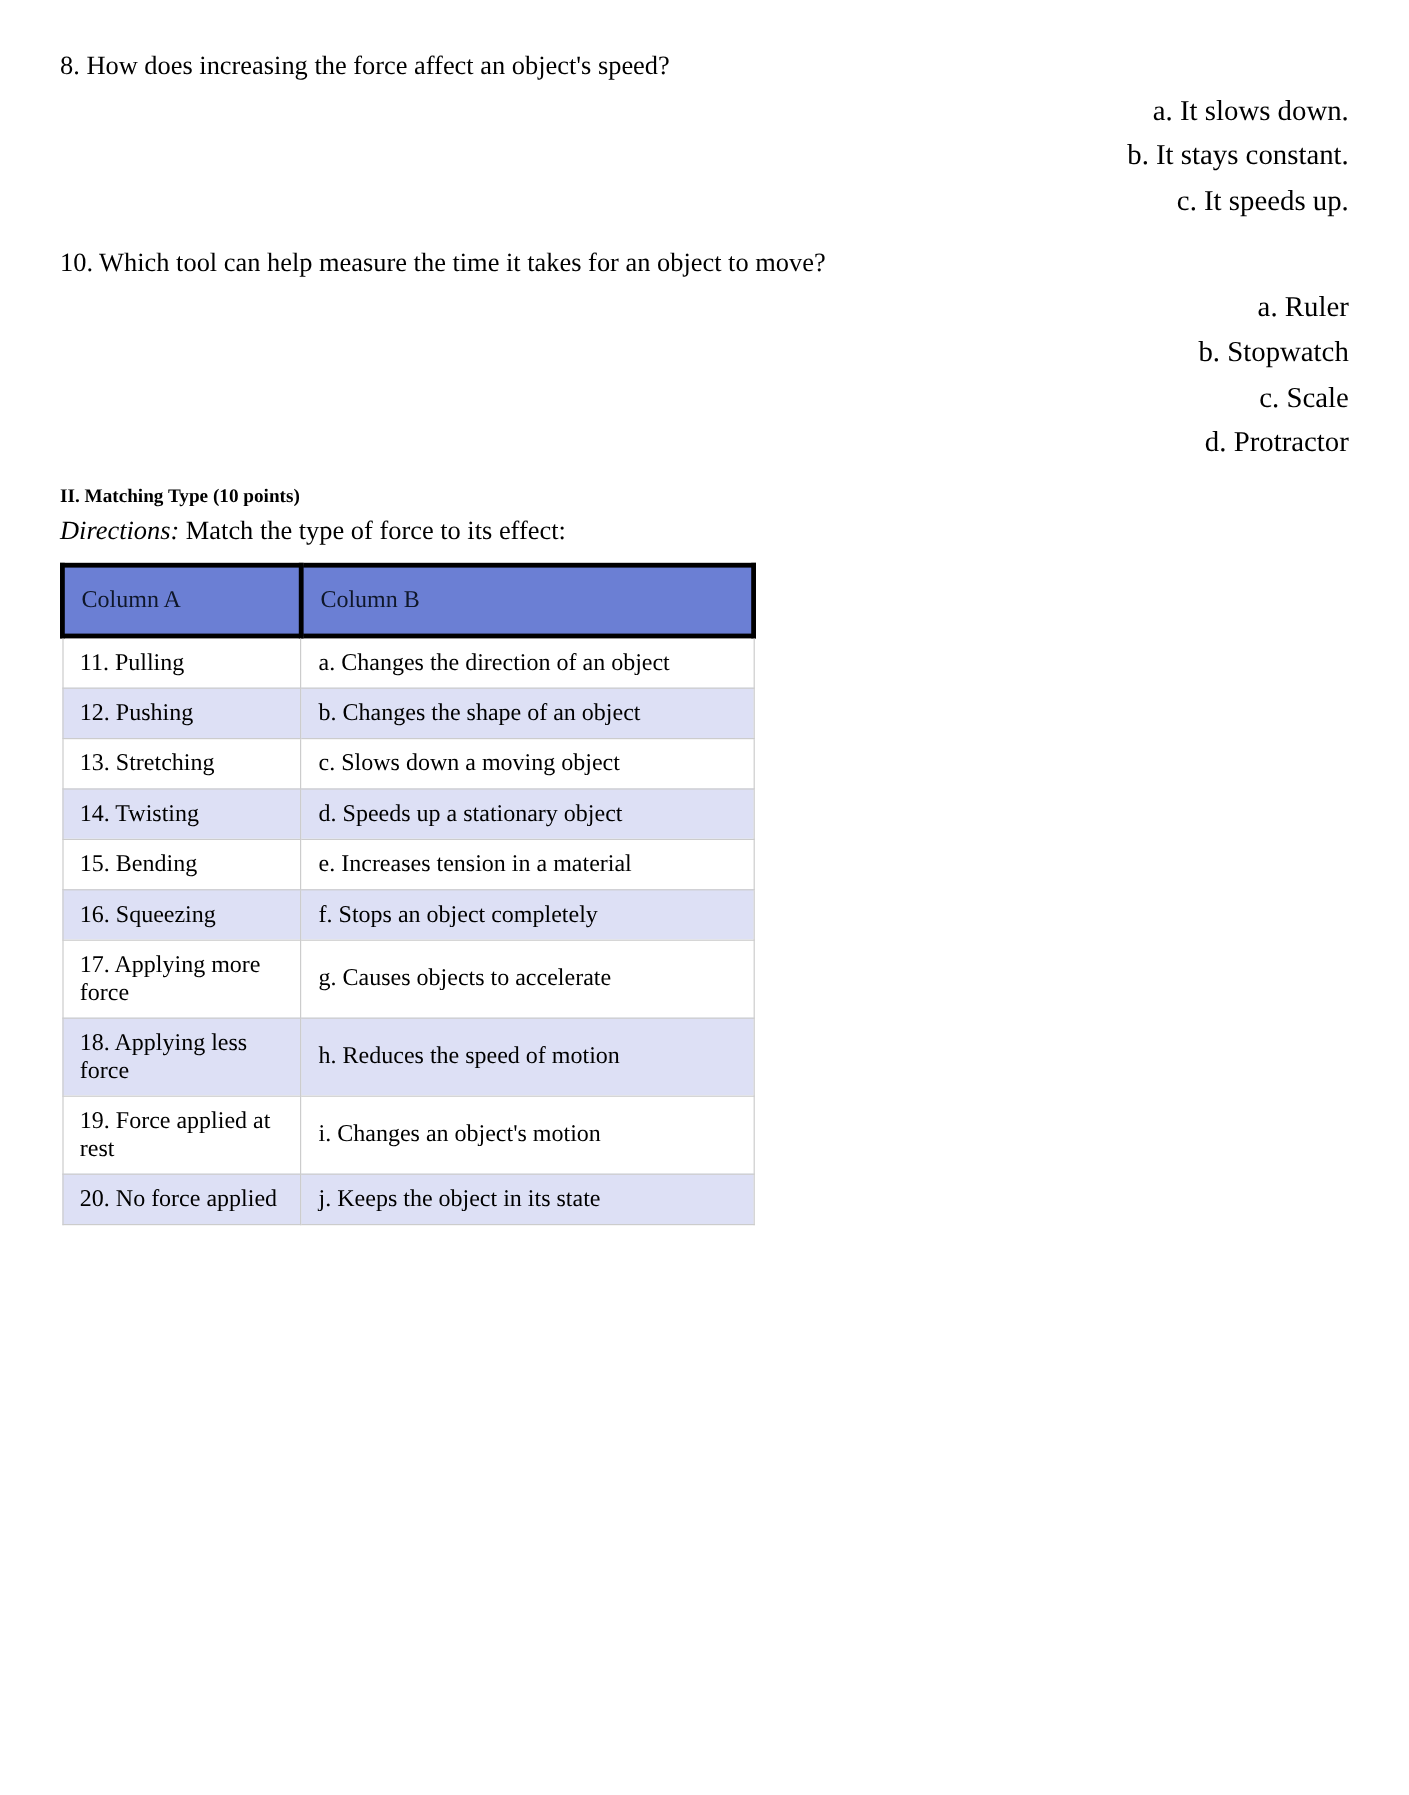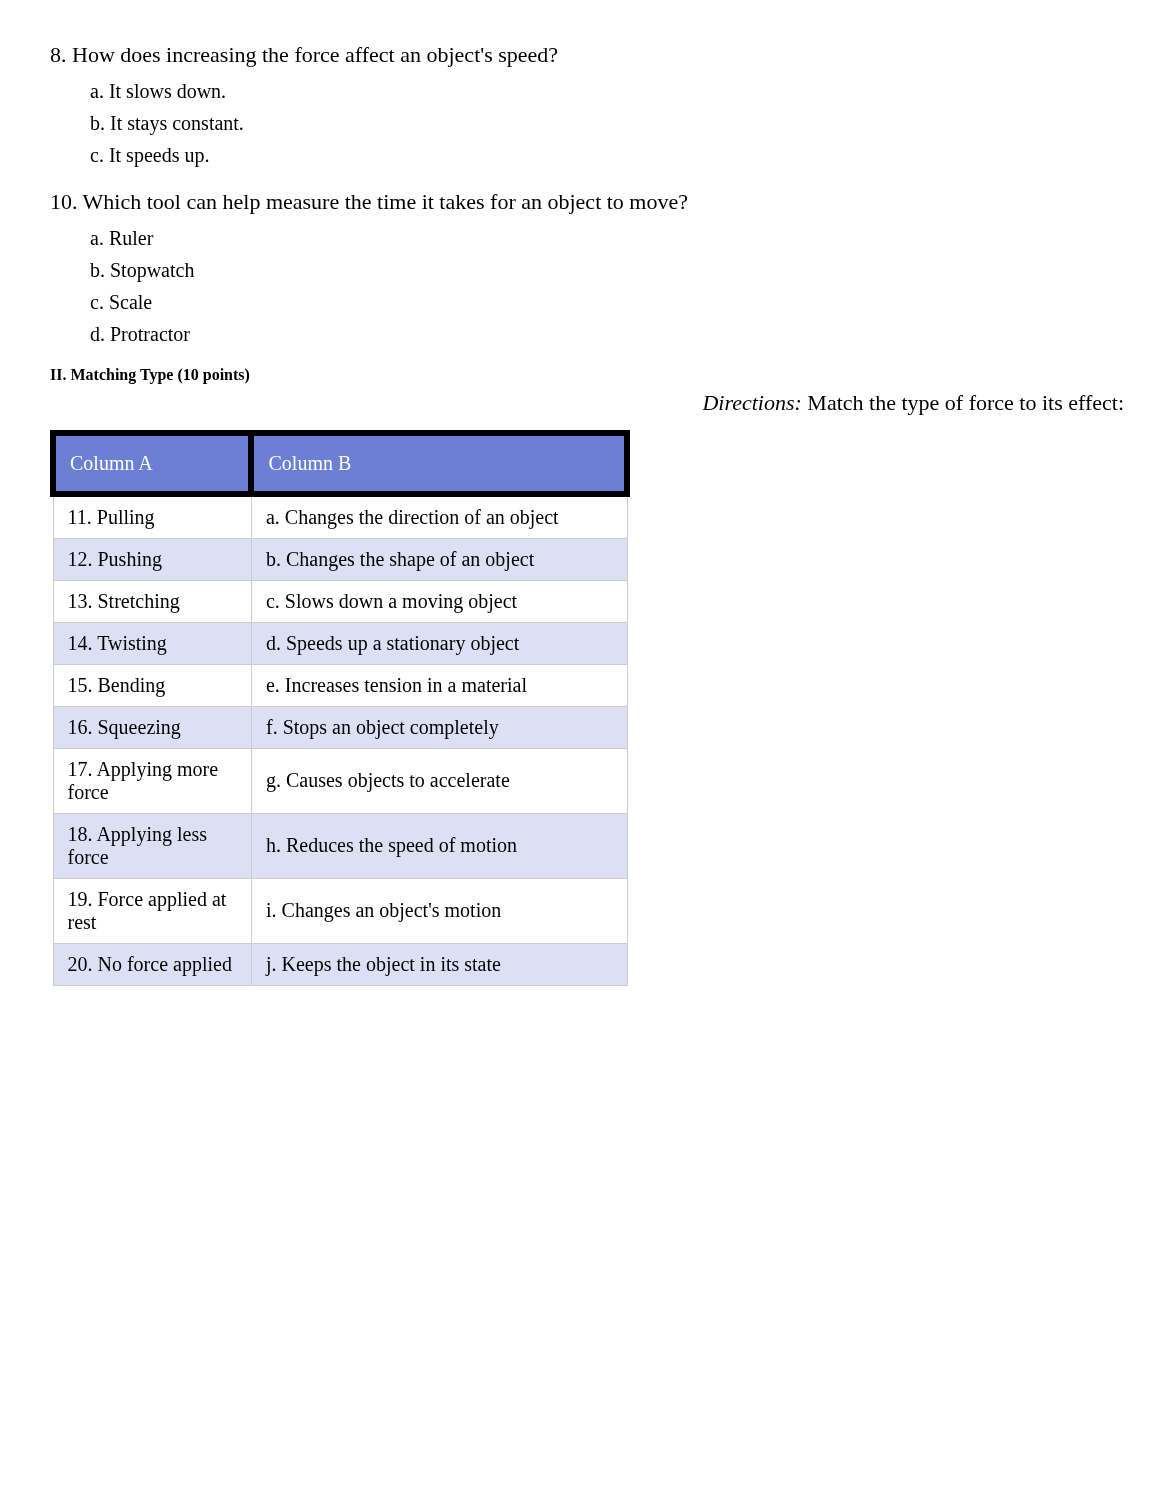--- a/index.html
+++ b/index.html
@@ -29,56 +29,56 @@
       font-size: 22px;
       margin-bottom: 6px;
       line-height: 1.4;
     }
 
     .choices {
       margin-left: 40px;
     }
 
     .choice-item {
-      font-size: 20px;
+      font-size: 24px;
       margin-bottom: 4px;
       line-height: 1.4;
+      text-align: right;
     }
 
     .section-header {
       font-size: 16px;
       font-weight: bold;
       margin-bottom: 6px;
       margin-top: 10px;
     }
 
     .section-directions {
       font-size: 22px;
       font-style: italic;
       margin-bottom: 14px;
-      text-align: right;
     }
 
     .section-directions span.normal {
       font-style: normal;
     }
 
     .matching-table {
       border-collapse: collapse;
       width: 580px;
       font-size: 20px;
     }
 
     .matching-table th {
       background-color: #6b7fd4;
-      color: #ffffff;
+      color: #0f172a;
       padding: 16px 14px;
       text-align: left;
       font-weight: normal;
-      border: 6px solid #000000;
+      border: 4px solid #000000;
     }
 
     .matching-table td {
       padding: 9px 14px;
       border: 1px solid #ccc;
       vertical-align: middle;
     }
 
     .matching-table tr:nth-child(even) td {
       background-color: #dde0f5;

